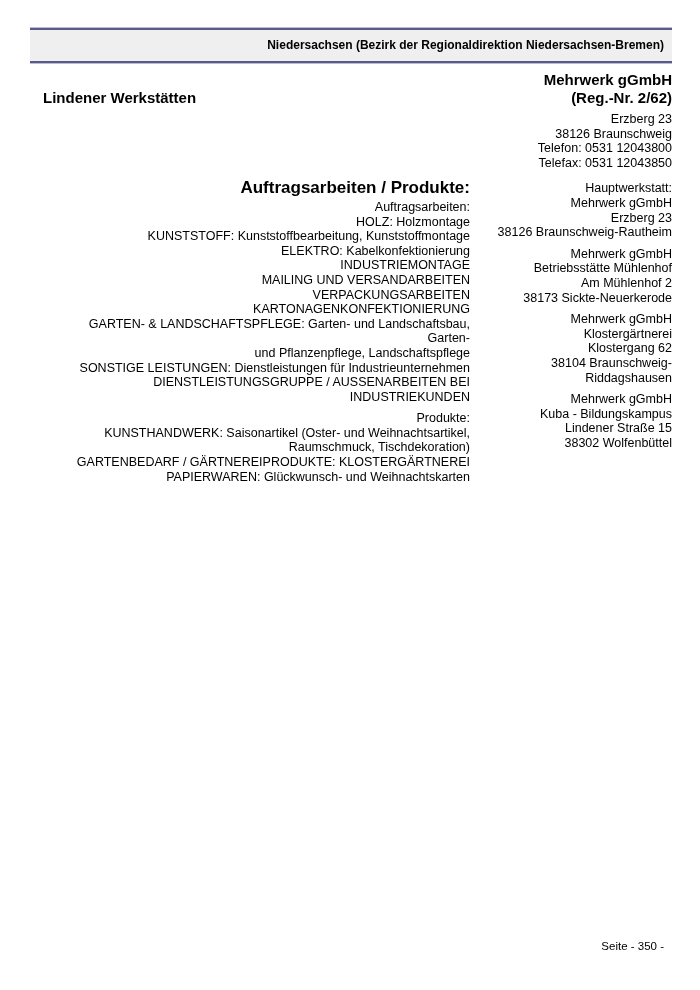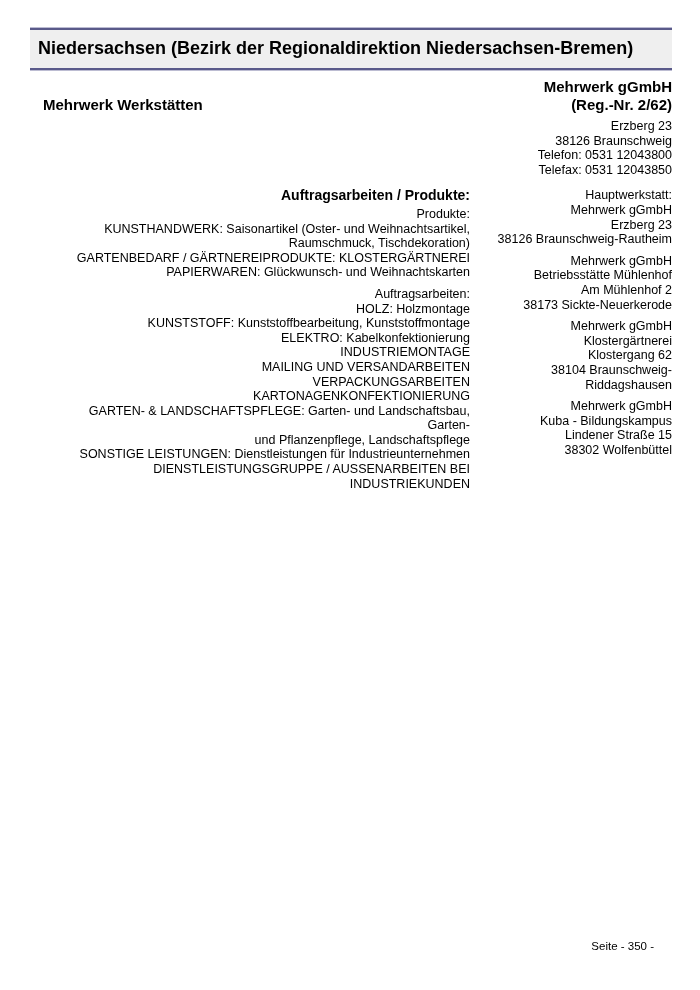--- a/index.html
+++ b/index.html
@@ -13,91 +13,91 @@
   .page { position: relative; width: 700px; height: 990px; overflow: hidden; }
 
   .region-bar {
     margin: 28px 28px 0 30px;
     background: var(--bar-bg, #efefef);
     border-top: 2px solid var(--bar-border, #5a5a8a);
     border-bottom: 2px solid var(--bar-border, #5a5a8a);
     box-shadow: 0 -1px 0 var(--bar-border-light, #bcbcd2),
                 0  1px 0 var(--bar-border-light, #bcbcd2);
     padding: 8px 8px 9px 8px;
-    font-size: 18px; font-weight: bold;
+    font-size: 12px; font-weight: bold; text-align: right;
   }
 
   .content { margin: 8px 28px 0 43px; text-align: right; }
 
   .org-name, .dept, .regnr { font-size: 15px; font-weight: bold; line-height: 18px; }
   .title-row { display: flex; justify-content: space-between; align-items: baseline; }
 
   .body-text { font-size: 12.5px; line-height: 14.6px; }
   .contact { margin-top: 5px; }
   .pre { white-space: pre-line; }
   .link { color: var(--link, #3b3bd0); text-decoration: none; cursor: pointer; }
 
   .columns { display: flex; margin-top: 11px; }
   .col-left { width: 427px; }
   .col-right { flex: 1; }
-  .col-heading { font-size: 14px; font-weight: bold; line-height: 14.6px; margin-bottom: 4px; }
+  .col-heading { font-size: 17px; font-weight: bold; line-height: 14.6px; margin-bottom: 4px; }
   .para { margin: 0 0 7px 0; }
 
   .footer {
-    position: absolute; top: 940px; right: 46px;
+    position: absolute; top: 940px; right: 36px;
     font-size: 11.5px;
   }
 </style>
 </head>
 <body>
 
 <div class="page">
 
   <div class="region-bar">
     <span>Niedersachsen (Bezirk der Regionaldirektion Niedersachsen-Bremen)</span>
   </div>
 
   <div class="content">
 
     <div class="title-block">
       <div class="org-name">Mehrwerk gGmbH</div>
       <div class="title-row">
-        <div class="dept">Mehrwerk Werkstätten</div>
+        <div class="dept">Lindener Werkstätten</div>
         <div class="regnr">(Reg.-Nr. 2/62)</div>
       </div>
     </div>
 
     <div class="contact body-text">
       <div class="pre">Erzberg 23
 38126 Braunschweig
 Telefon: 0531 12043800
 Telefax: 0531 12043850</div>
     </div>
 
     <div class="columns">
 
       <div class="col-left body-text">
         <div class="col-heading">Auftragsarbeiten / Produkte:</div>
-        <div class="pre para">Produkte:
-KUNSTHANDWERK: Saisonartikel (Oster- und Weihnachtsartikel,
-Raumschmuck, Tischdekoration)
-GARTENBEDARF / GÄRTNEREIPRODUKTE: KLOSTERGÄRTNEREI
-PAPIERWAREN: Glückwunsch- und Weihnachtskarten</div>
         <div class="pre para">Auftragsarbeiten:
 HOLZ: Holzmontage
 KUNSTSTOFF: Kunststoffbearbeitung, Kunststoffmontage
 ELEKTRO: Kabelkonfektionierung
 INDUSTRIEMONTAGE
 MAILING UND VERSANDARBEITEN
 VERPACKUNGSARBEITEN
 KARTONAGENKONFEKTIONIERUNG
 GARTEN- &amp; LANDSCHAFTSPFLEGE: Garten- und Landschaftsbau, Garten-
 und Pflanzenpflege, Landschaftspflege
 SONSTIGE LEISTUNGEN: Dienstleistungen für Industrieunternehmen
 DIENSTLEISTUNGSGRUPPE / AUSSENARBEITEN BEI INDUSTRIEKUNDEN</div>
+        <div class="pre para">Produkte:
+KUNSTHANDWERK: Saisonartikel (Oster- und Weihnachtsartikel,
+Raumschmuck, Tischdekoration)
+GARTENBEDARF / GÄRTNEREIPRODUKTE: KLOSTERGÄRTNEREI
+PAPIERWAREN: Glückwunsch- und Weihnachtskarten</div>
       </div>
 
       <div class="col-right body-text">
         <div>
             <div class="pre para">Hauptwerkstatt:
 Mehrwerk gGmbH
 Erzberg 23
 38126 Braunschweig-Rautheim</div>
             <div class="pre para">Mehrwerk gGmbH
 Betriebsstätte Mühlenhof

